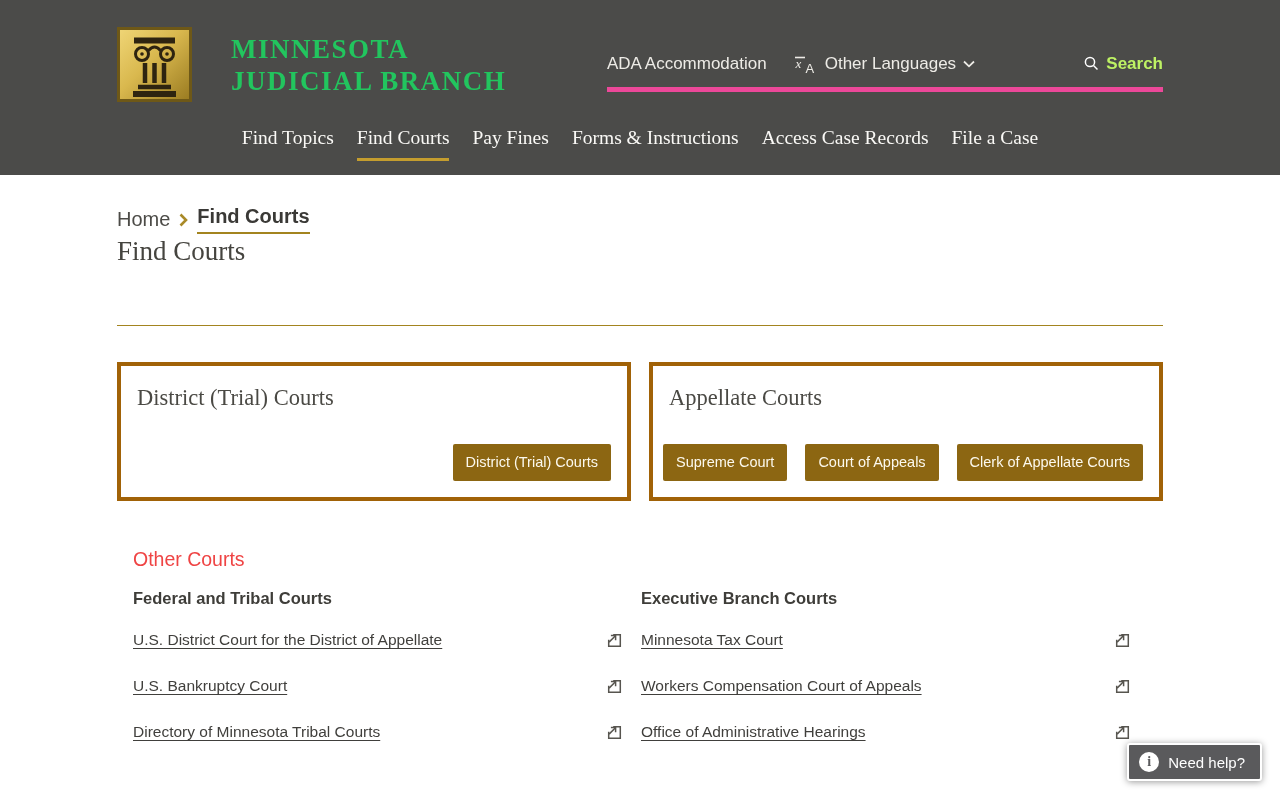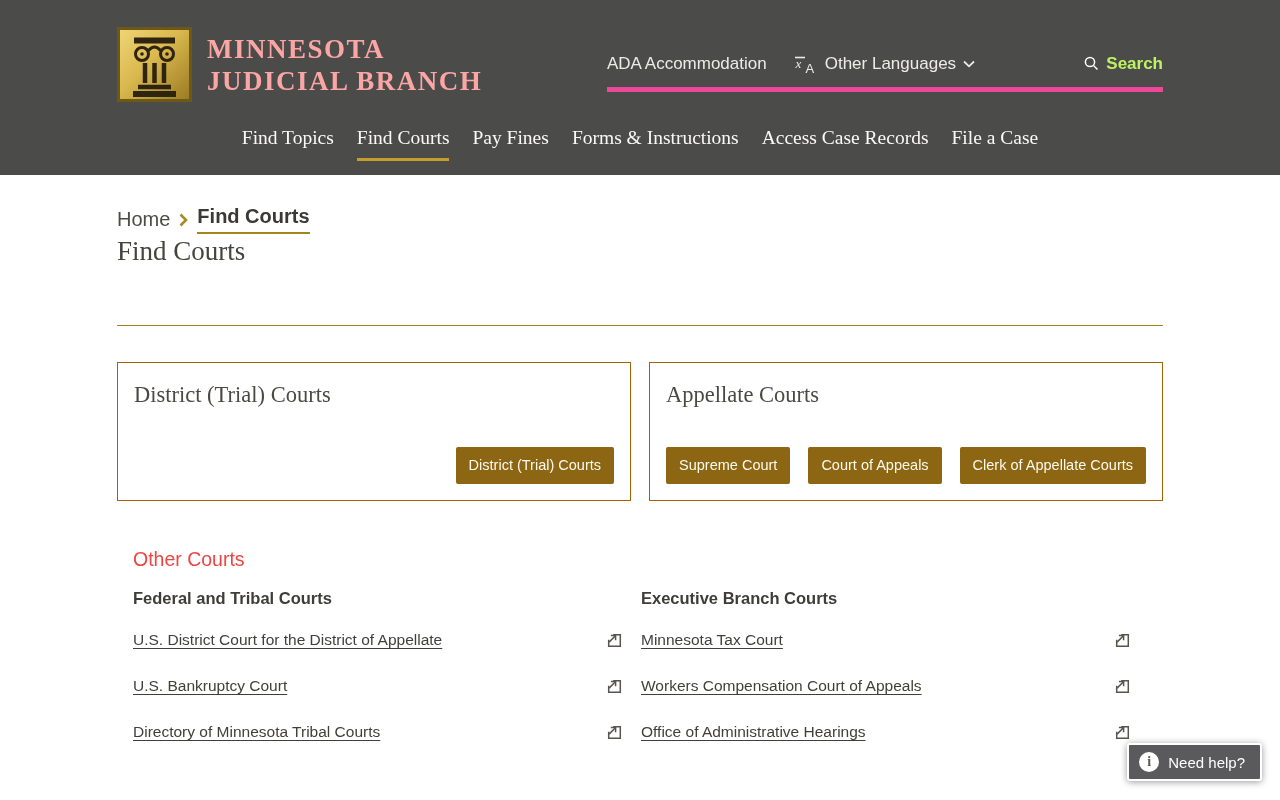--- a/index.html
+++ b/index.html
@@ -7,23 +7,23 @@
               font-family:"Liberation Sans", sans-serif; }
   a { text-decoration:none; color:inherit; }
   .icon svg { display:block; }
 
   
   .site-header { position:relative; height:175px; background:#4b4b49; }
   .header-inner { position:relative; width:1046px; margin:0 auto; height:100%; }
 
   .brand { position:absolute; left:0; top:27px; display:flex; align-items:center; gap:15px; cursor:pointer; }
   .logo-mark { width:75px; height:75px; }
-  .brand-text { display:flex; flex-direction:column; color:#fca5a5;
+  .brand-text { display:flex; flex-direction:column; color:#22c55e;
                 font-family:"Liberation Serif", serif; font-weight:700;
-                font-size:27px; line-height:32px; letter-spacing:1.5px; }
+                font-size:27px; line-height:32px; letter-spacing:1.5px;margin-left:24px; }
 
   .utility { position:absolute; left:490px; right:0; top:40px; height:52px;
              display:flex; align-items:center; gap:26px;
              border-bottom:5px solid #ec4899; color:#edebe6; font-size:17px; }
   .util-link { cursor:pointer; }
   .lang { display:flex; align-items:center; gap:7px; }
   .util-search { margin-left:auto; display:flex; align-items:center; gap:6px;
                  font-weight:700; color:#bef264; cursor:pointer; }
 
   .main-nav { position:absolute; left:0; right:0; top:127px;
@@ -41,21 +41,21 @@
   .crumb-sep { display:flex; margin-top:1px; }
   .crumb-current { font-weight:700; color:#3a3936; padding-bottom:4px;
                    border-bottom:2px solid #a3841f; cursor:pointer; }
 
   h1.page-title { margin-top:2px; font-family:"Liberation Serif", serif; font-weight:400;
                   font-size:27px; color:#45443f; line-height:36px; }
 
   .rule { border:none; border-top:1px solid #a3841f; margin-top:56px; }
 
   .cards { display:flex; gap:18px; margin-top:36px; }
-  .card { flex:1; height:139px; background:#fff; border:1px solid #a16207;
+  .card { flex:1; height:139px; background:#fff; border:4px solid #a16207;
           position:relative; padding:19px 16px; }
   .card h2 { font-family:"Liberation Serif", serif; font-weight:400;
              font-size:22.5px; color:#4a4944; }
   .card-buttons { position:absolute; right:16px; bottom:16px; display:flex; gap:18px; }
   .btn { background:#8c6612; color:#fcf9ee; font-size:14.5px; line-height:17px;
          padding:10px 13px; border-radius:2px; cursor:pointer; white-space:nowrap; }
 
   .other { margin-top:44px; padding-left:16px; }
   .other-title { font-family:Liberation Sans, sans-serif; font-weight:400;
                  font-size:19.5px; color:#ef4444; line-height:28px; }

